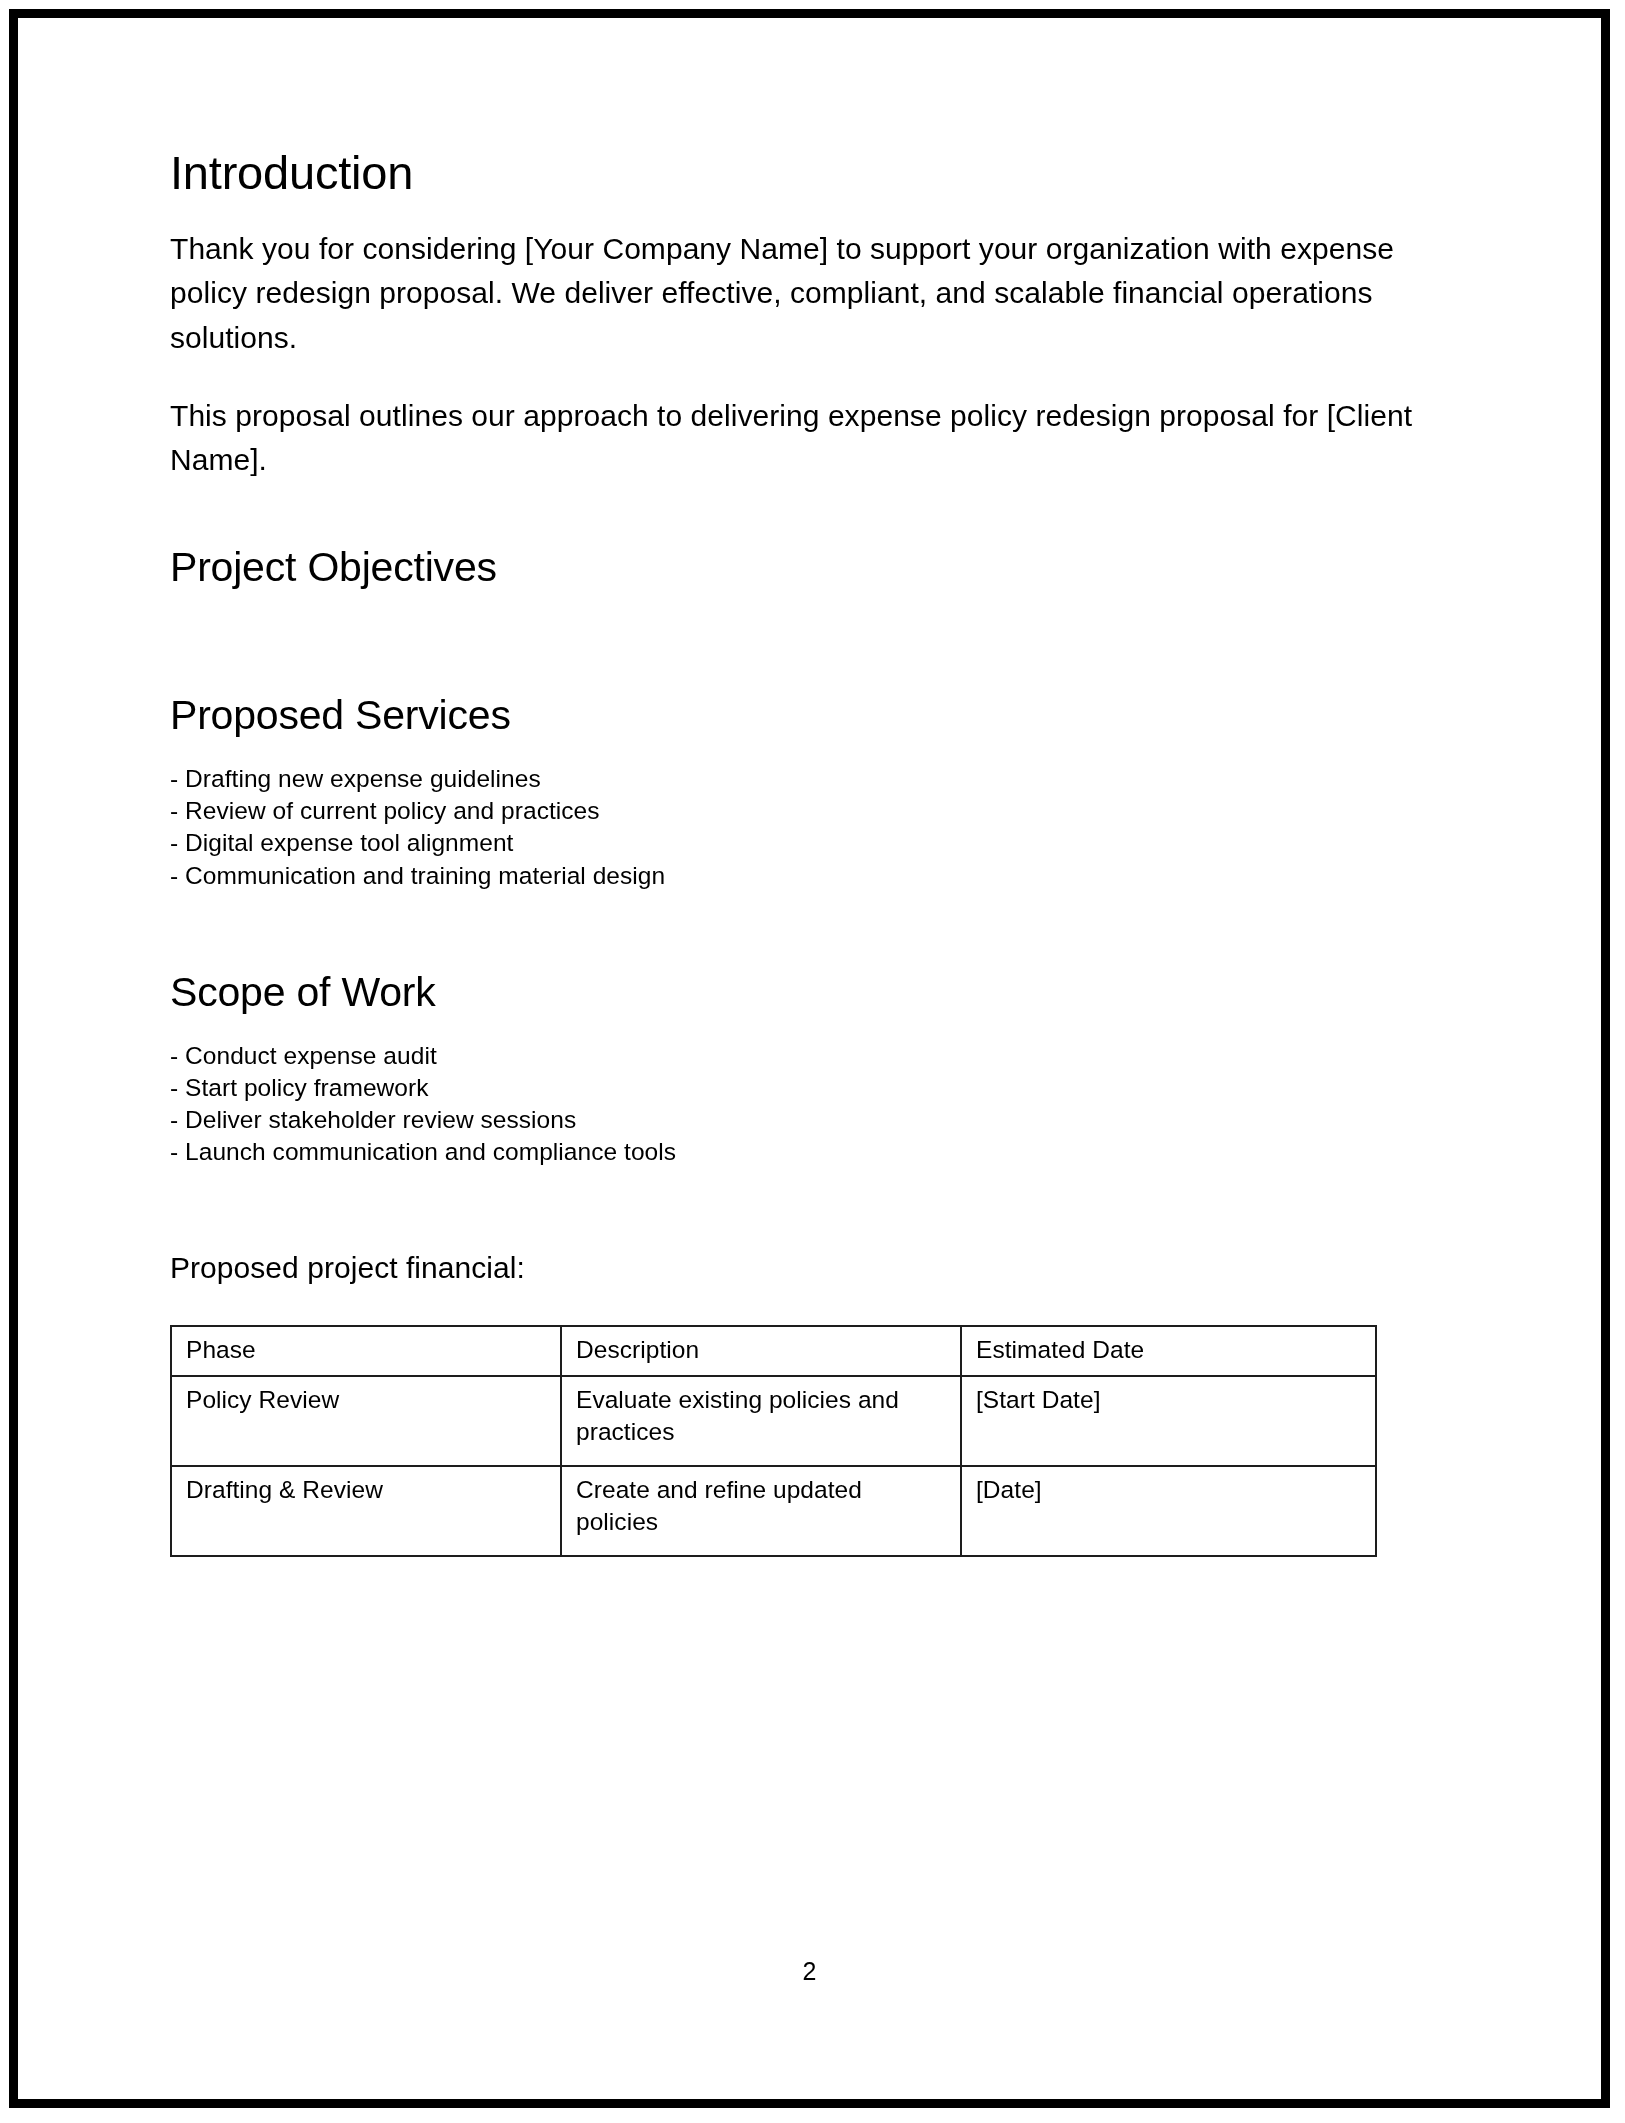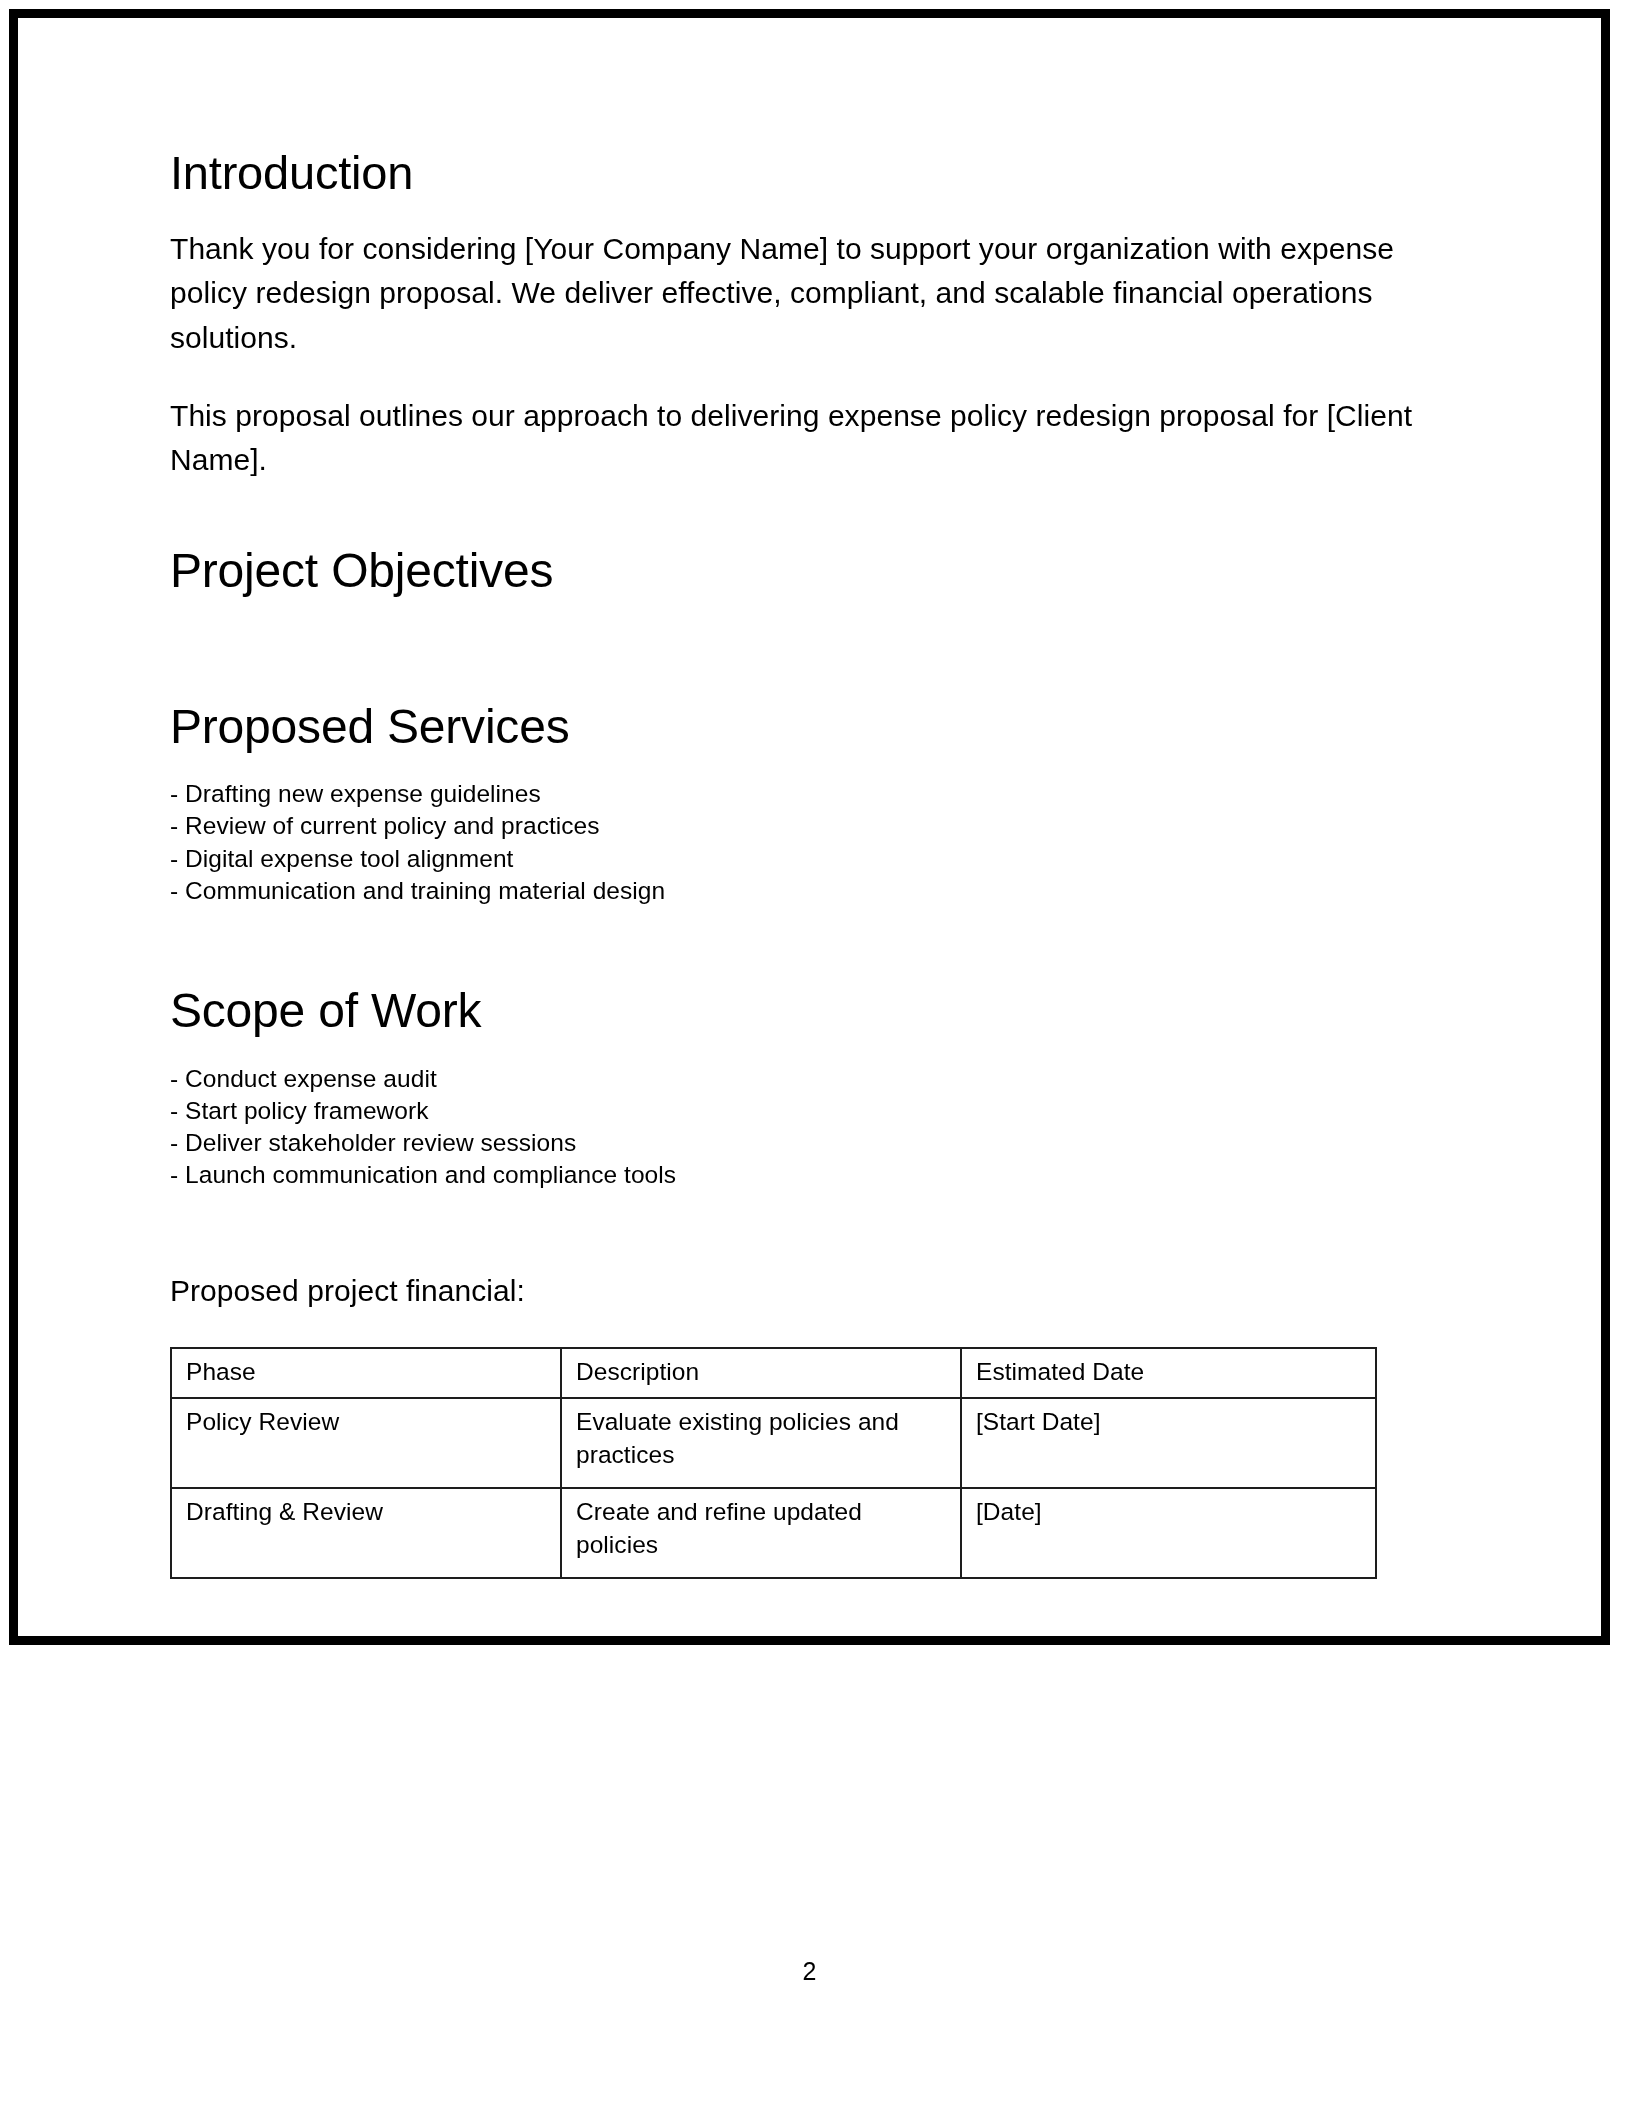--- a/index.html
+++ b/index.html
@@ -14,21 +14,21 @@
     color: #000000;
     overflow: hidden;
   }
 
   
   #page-frame {
     position: absolute;
     left: 9px;
     top: 9px;
     width: 1601px;
-    height: 1636px;
+    height: 2099px;
     border: 9px solid #000000;
     background: #ffffff;
     box-sizing: border-box;
   }
 
   #page-sheet {
     position: absolute;
     left: 0;
     top: 0;
     right: 0;
@@ -45,21 +45,21 @@
 
   h1.doc-h1 {
     font-size: 47px;
     font-weight: 400;
     line-height: 1.08;
     margin: 0 0 28px 0;
     letter-spacing: -0.2px;
   }
 
   h2.doc-h2 {
-    font-size: 48px;
+    font-size: 41px;
     font-weight: 400;
     line-height: 1.08;
     margin: 0 0 26px 0;
     letter-spacing: -0.2px;
   }
 
   p.doc-p {
     font-size: 30px;
     line-height: 1.48;
     margin: 0;

